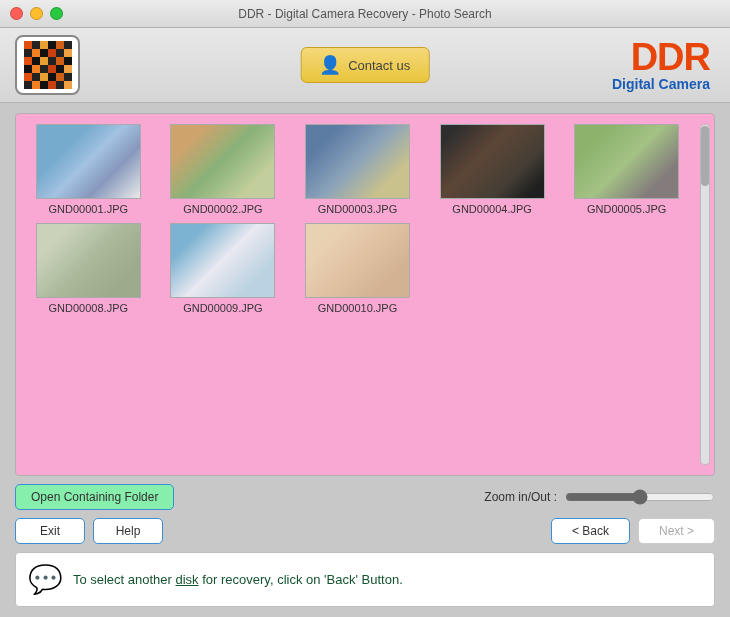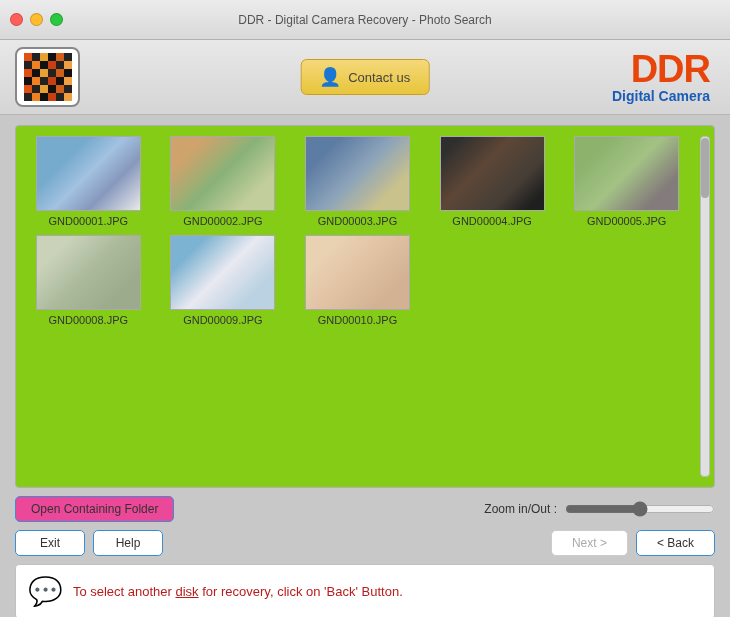--- a/index.html
+++ b/index.html
@@ -8,21 +8,21 @@
       height: 617px;
       background: #d0d0d0;
       font-family: -apple-system, 'Helvetica Neue', Arial, sans-serif;
       font-size: 12px;
       overflow: hidden;
     }
 
     
     .title-bar {
       background: linear-gradient(to bottom, #ececec, #d8d8d8);
-      height: 40px;
+      height: 28px;
       display: flex;
       align-items: center;
       justify-content: center;
       border-bottom: 1px solid #b0b0b0;
       position: relative;
     }
     .title-bar-buttons {
       position: absolute;
       left: 10px;
       display: flex;
@@ -116,21 +116,21 @@
       background: #c8c8c8;
       padding: 10px 15px;
       height: calc(617px - 28px - 75px);
       display: flex;
       flex-direction: column;
       gap: 8px;
     }
 
     
     .photo-panel {
-      background: #84cc16;
+      background: #f9a8d4;
       border: 1px solid #b0b0b0;
       border-radius: 4px;
       padding: 10px;
       flex: 1;
       overflow: hidden;
       position: relative;
     }
     .photo-grid {
       display: grid;
       grid-template-columns: repeat(5, 1fr);
@@ -174,21 +174,21 @@
       margin: 1px auto;
     }
 
     
     .controls-row {
       display: flex;
       align-items: center;
       gap: 10px;
     }
     .open-folder-btn {
-      background: #ec4899;
+      background: #86efac;
       border: 1.5px solid #3a8ed4;
       border-radius: 5px;
       padding: 5px 15px;
       font-size: 12px;
       color: #333;
       cursor: pointer;
     }
     .zoom-section {
       margin-left: auto;
       display: flex;
@@ -234,21 +234,21 @@
       align-items: center;
       gap: 10px;
     }
     .info-icon {
       font-size: 28px;
       color: #4488cc;
       flex-shrink: 0;
     }
     .info-text {
       font-size: 13px;
-      color: #b91c1c;
+      color: #14532d;
     }
     .info-text .highlight {
       text-decoration: underline;
     }
 
     
     .watermark {
       position: absolute;
       bottom: 8px;
       right: 12px;
@@ -406,22 +406,22 @@
     <div class="zoom-section">
       <span class="zoom-label">Zoom in/Out :</span>
       <input type="range" min="0" max="100" value="50" style="cursor: pointer;">
     </div>
   </div>
 
   <div class="nav-row">
     <button class="nav-btn">Exit</button>
     <button class="nav-btn">Help</button>
     <div class="nav-spacer"></div>
+    <button class="nav-btn">&lt; Back</button>
     <button class="nav-btn disabled">Next &gt;</button>
-    <button class="nav-btn">&lt; Back</button>
   </div>
 
   <div class="info-box" style="position:relative;">
     <span class="info-icon">💬</span>
     <span class="info-text">
       To select another <span class="highlight">disk</span> for recovery, click on 'Back' Button.
     </span>
   </div>
 
 </div>

